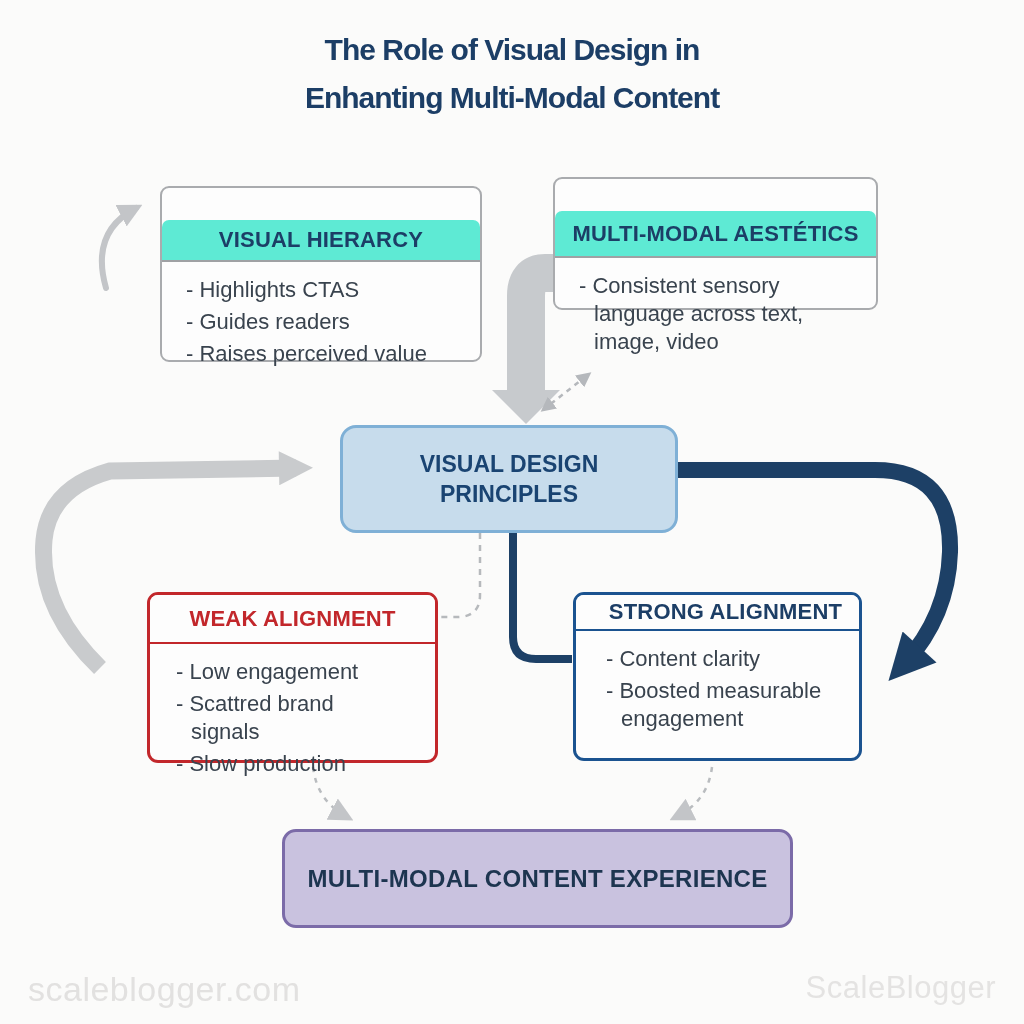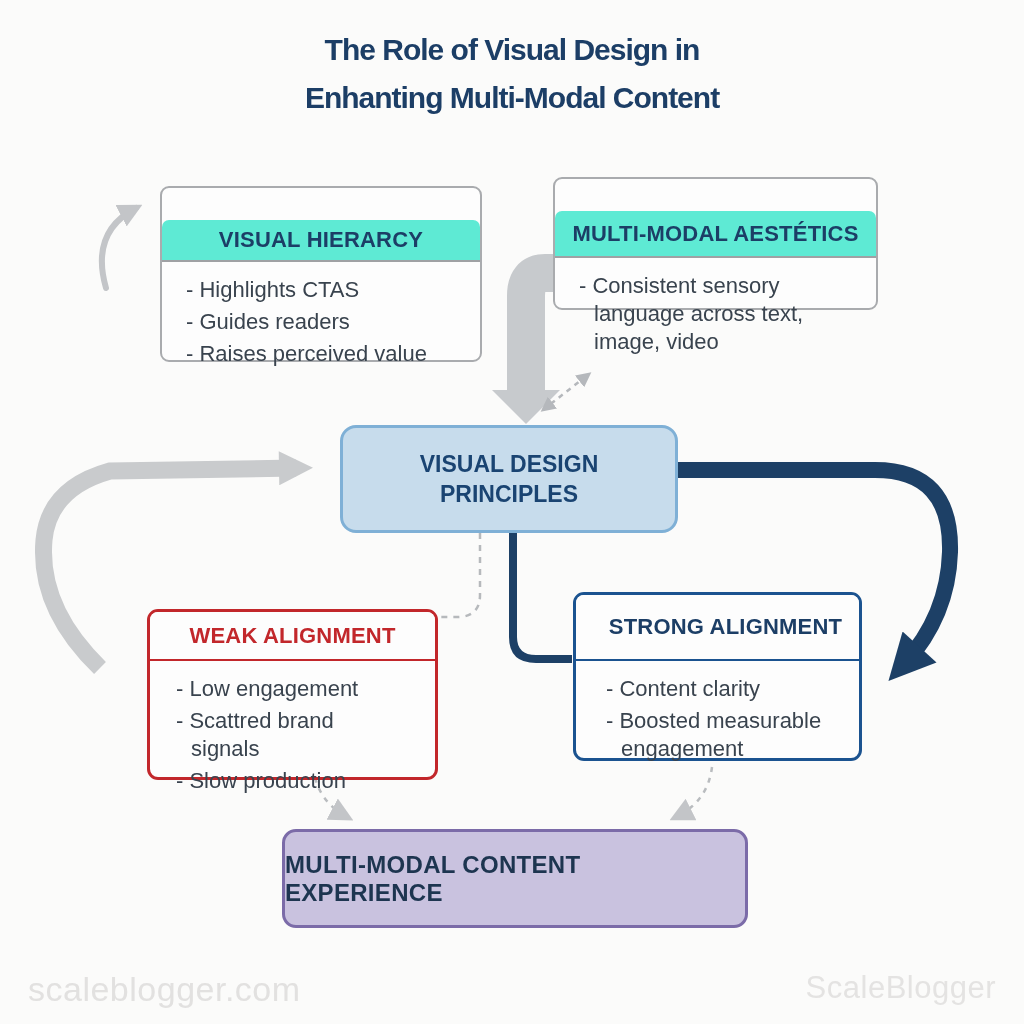--- a/index.html
+++ b/index.html
@@ -27,27 +27,27 @@
     padding-left:15px;text-indent:-15px;
   }
   .center-box{
     position:absolute;z-index:2;box-sizing:border-box;
     left:340px;top:425px;width:338px;height:108px;
     background:#c7dcec;border:3px solid #7fb0d6;border-radius:16px;
     display:flex;align-items:center;justify-content:center;text-align:center;
     color:#1a4472;font-weight:bold;font-size:23px;line-height:30px;
   }
   .center-box span{display:block;width:250px;}
-  .box.red{border:3px solid #c2272b;border-radius:11px;margin-top:17px;}
+  .box.red{border:3px solid #c2272b;border-radius:11px;}
   .box.red .hdr{color:#c2272b;border-bottom:2.5px solid #c2272b;background:#fdfdfd;border-radius:8px 8px 0 0;}
   .box.navy{border:3px solid #1b5390;border-radius:11px;}
   .box.navy .hdr{color:#1c3e66;border-bottom:2.5px solid #1b5390;background:#fdfdfd;border-radius:8px 8px 0 0;}
   .purple-box{
     position:absolute;z-index:2;box-sizing:border-box;
-    left:282px;top:829px;width:466px;height:99px;
+    left:282px;top:829px;width:511px;height:99px;
     background:#c9c2df;border:3px solid #7b6ba8;border-radius:14px;
     display:flex;align-items:center;justify-content:center;
     color:#1d3550;font-weight:bold;font-size:24px;letter-spacing:0.3px;
   }
   .footer-left{
     position:absolute;z-index:2;left:28px;top:970px;
     color:#e2e1e0;font-size:34px;letter-spacing:0.5px;
   }
   .footer-right{
     position:absolute;z-index:2;right:28px;top:970px;
@@ -123,21 +123,21 @@
   <div class="box red" style="left:147px;top:592px;width:291px;height:171px;">
     <div class="hdr" style="height:49px;">WEAK ALIGNMENT</div>
     <ul style="padding-left:26px;padding-right:27px;">
       <li>- Low engagement</li>
       <li>- Scattred brand signals</li>
       <li>- Slow production</li>
     </ul>
   </div>
 
   <div class="box navy" style="left:573px;top:592px;width:289px;height:169px;">
-    <div class="hdr" style="height:66px;padding-left:16px;">STRONG ALIGNMENT</div>
+    <div class="hdr" style="height:36px;padding-left:16px;">STRONG ALIGNMENT</div>
     <ul style="padding-left:30px;padding-right:14px;">
       <li>- Content clarity</li>
       <li>- Boosted measurable engagement</li>
     </ul>
   </div>
 
   <div class="purple-box">
     <span>MULTI-MODAL CONTENT EXPERIENCE</span>
   </div>
 

